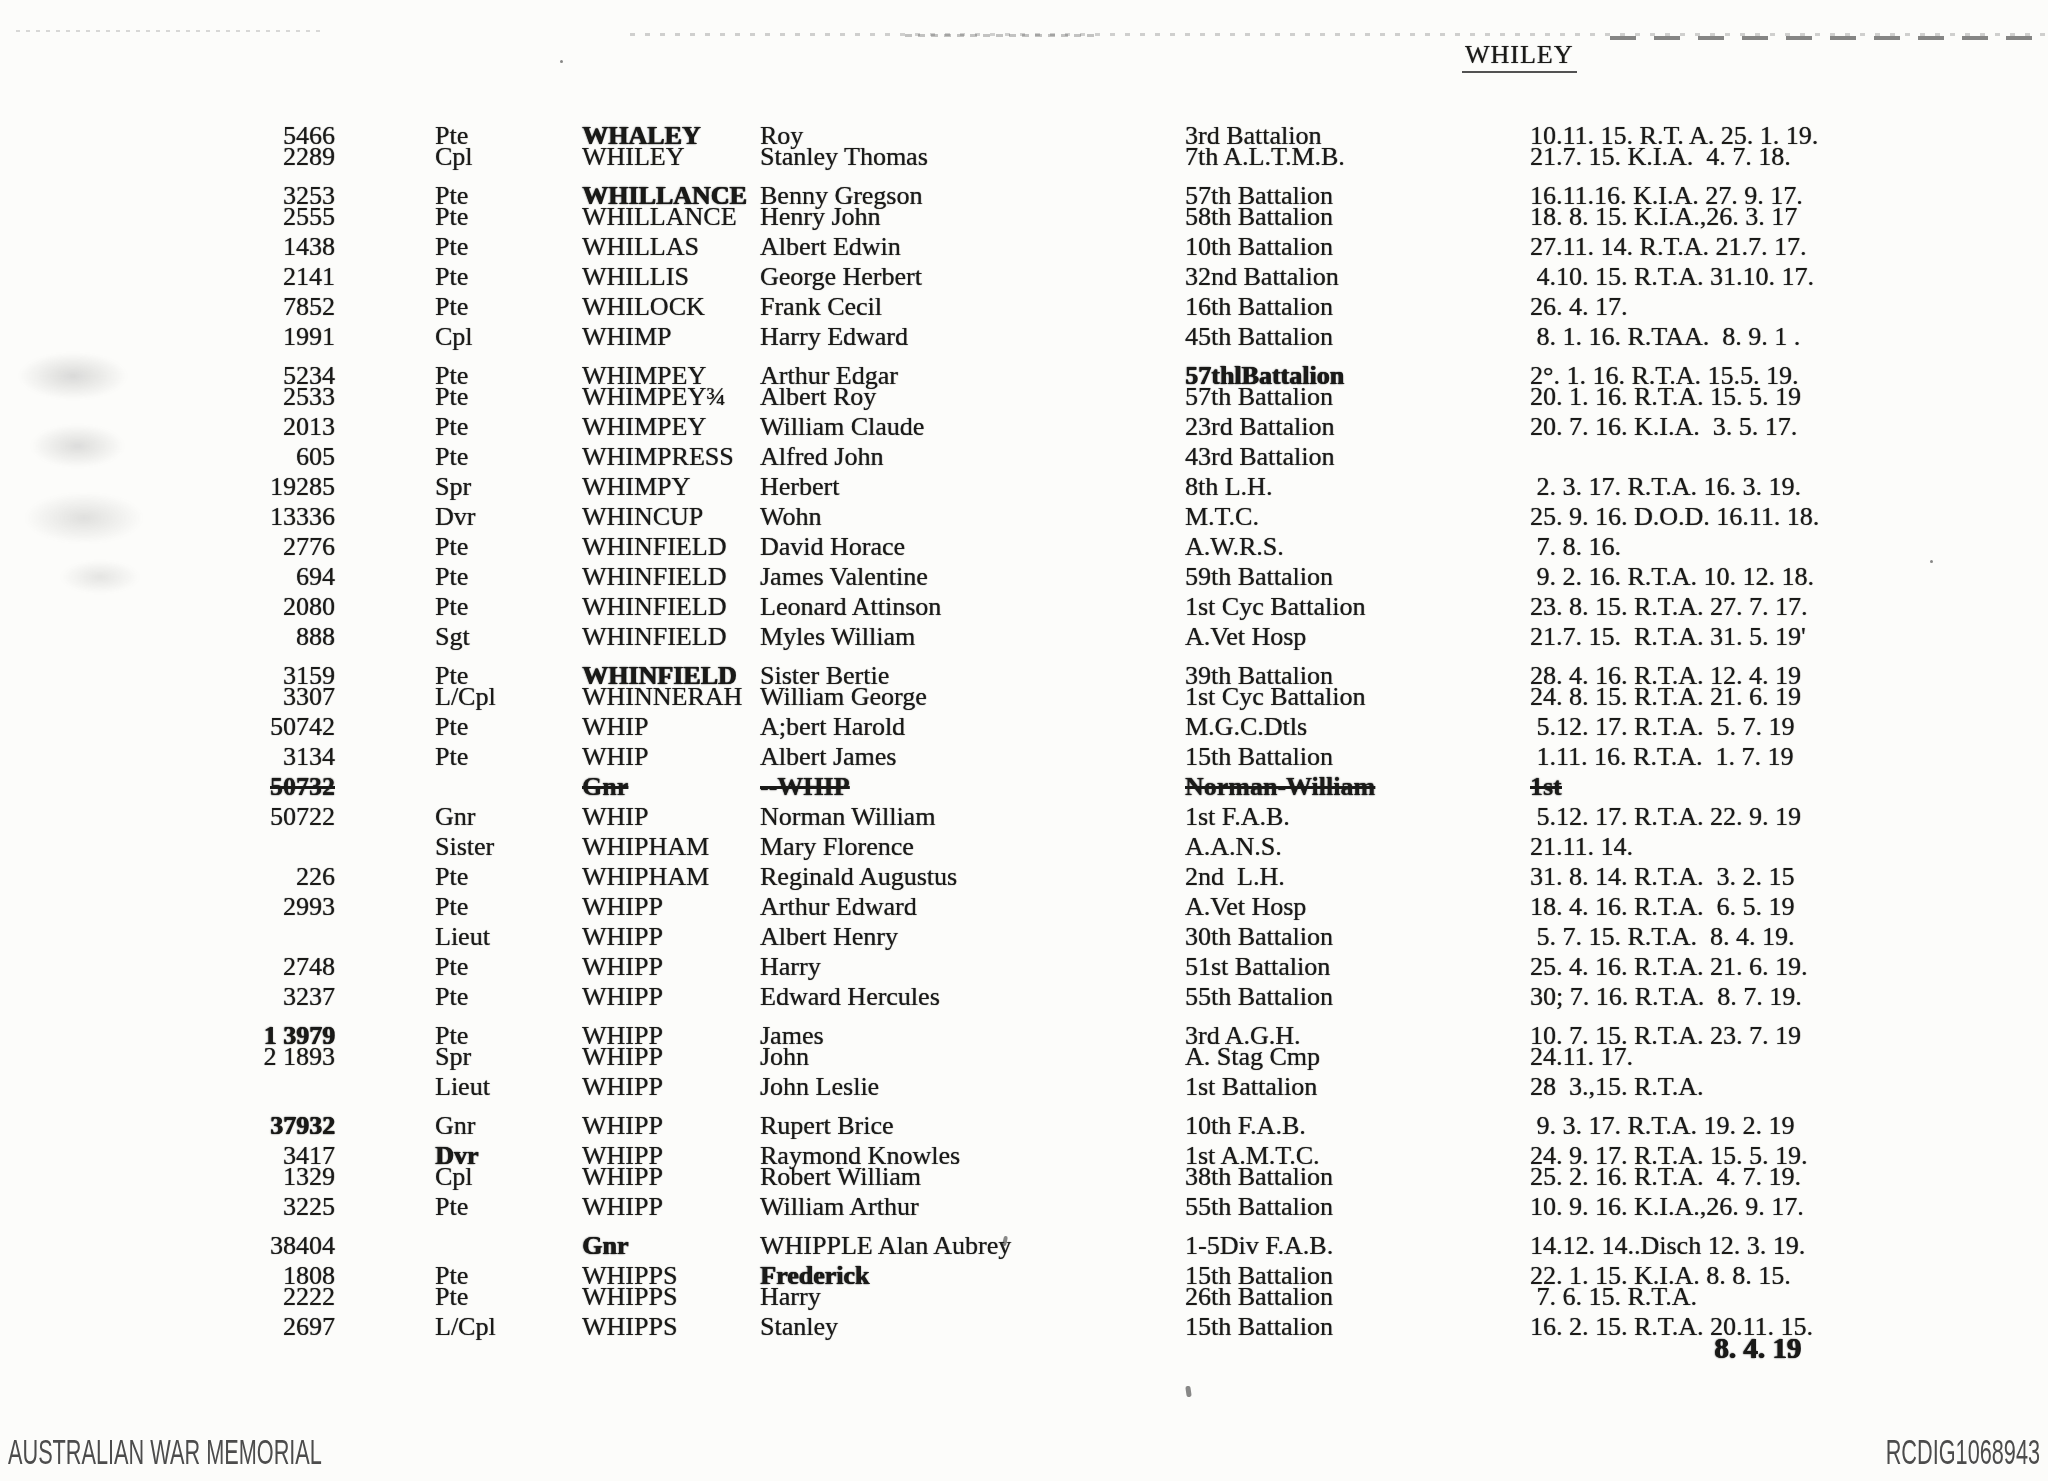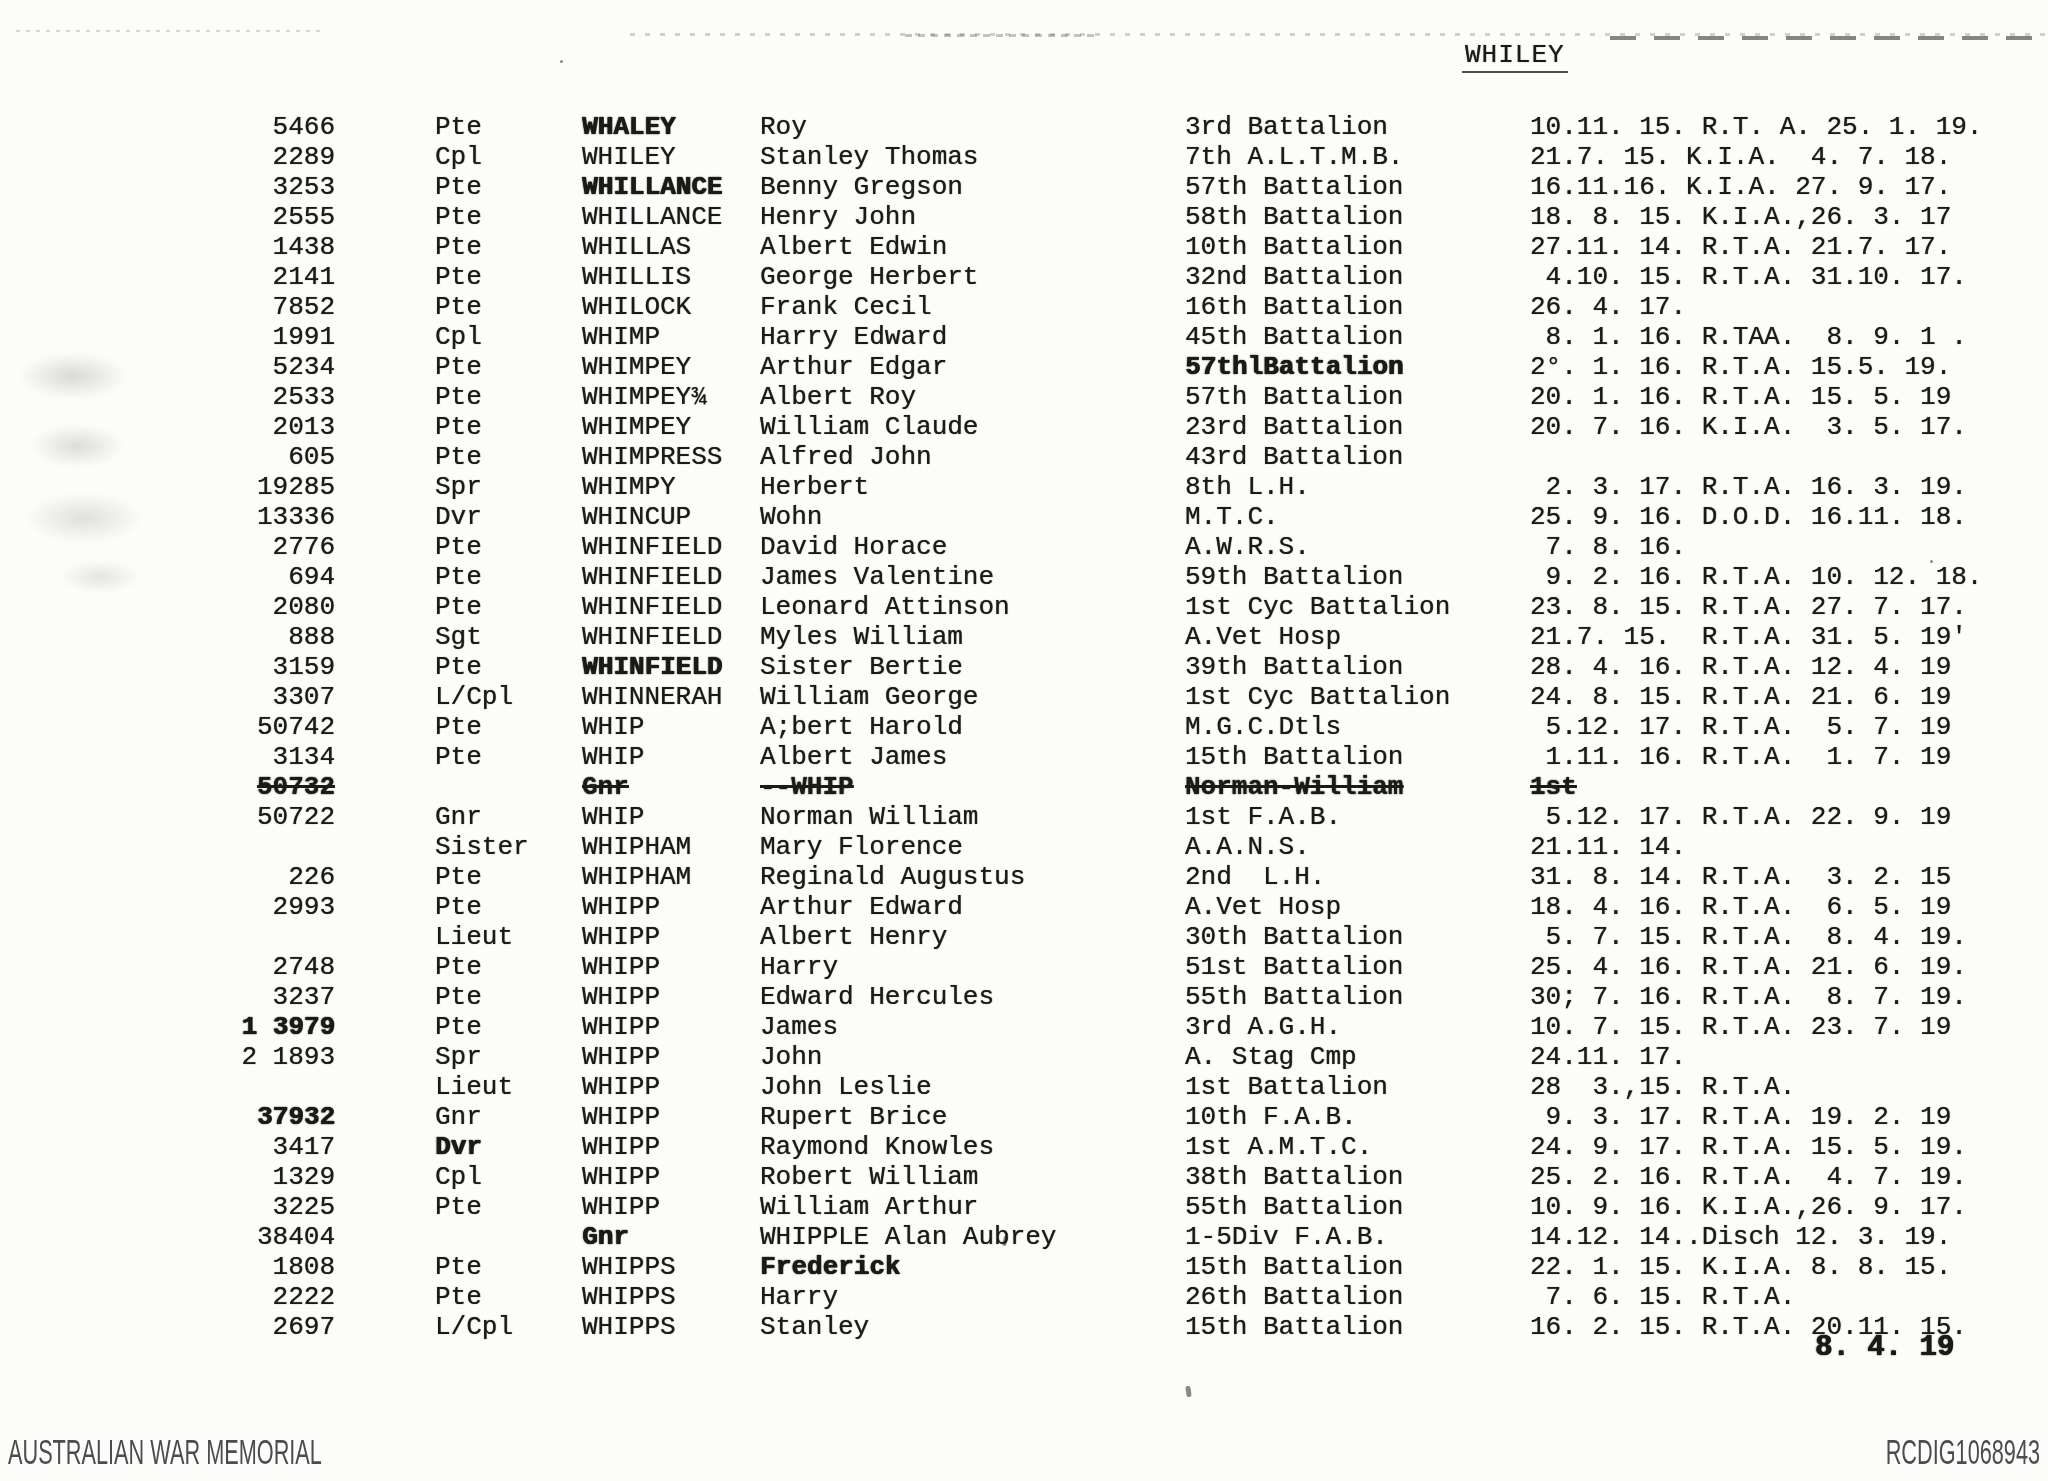--- a/index.html
+++ b/index.html
@@ -1,38 +1,38 @@
 <!DOCTYPE html>
 <html><head>
 <meta charset="utf-8">
 <style>
   html,body{margin:0;padding:0;background:#d8d8d8;}
   .page{
     position:relative;width:2048px;height:1481px;background:#fcfcfa;
     overflow:hidden;
   }
   .typew{
-    font-family:Liberation Mono, monospace;
+    font-family:Liberation Serif, serif;
     font-size:26px;line-height:30px;color:#1a1a18;
     text-shadow:0 0 1px rgba(15,15,15,.65), .5px .4px 0 rgba(30,30,30,.28);
   }
   .page-title{
     position:absolute;left:1462px;top:40px;
     letter-spacing:1px;border-bottom:2px solid rgba(25,25,25,.75);
     padding:0 3px 1px 3px;
   }
   .roll{position:absolute;left:180px;top:112px;width:1860px;}
   .row{
     display:grid;
     grid-template-columns:155px 50px 122px 153px 400px 320px 650px;
     height:30px;align-items:baseline;white-space:pre;gap:25px;
   }
   .cell{overflow:visible;}
   .c-no{text-align:right;}
-  .cell.b{font-weight:bold;text-shadow:0 0 1.5px #000, .8px 0 0 rgba(0,0,0,.8);}
+  .cell.b{font-weight:bold;text-shadow:0 0 1.5px #000, .8px 0 0 rgba(0,0,0,.8);margin-top:9px;}
   .row.struck .cell{
     text-decoration:line-through;text-decoration-thickness:3px;
     font-weight:bold;text-shadow:0 0 1.5px #000;
   }
   .ov-wrap{position:relative;display:inline-block;}
   .ov-over{
     position:absolute;left:4px;top:-15px;font-weight:bold;font-size:29px;
     text-shadow:0 0 1.6px #000, .8px 0 0 rgba(0,0,0,.85);
     margin-top:36px;
   }

